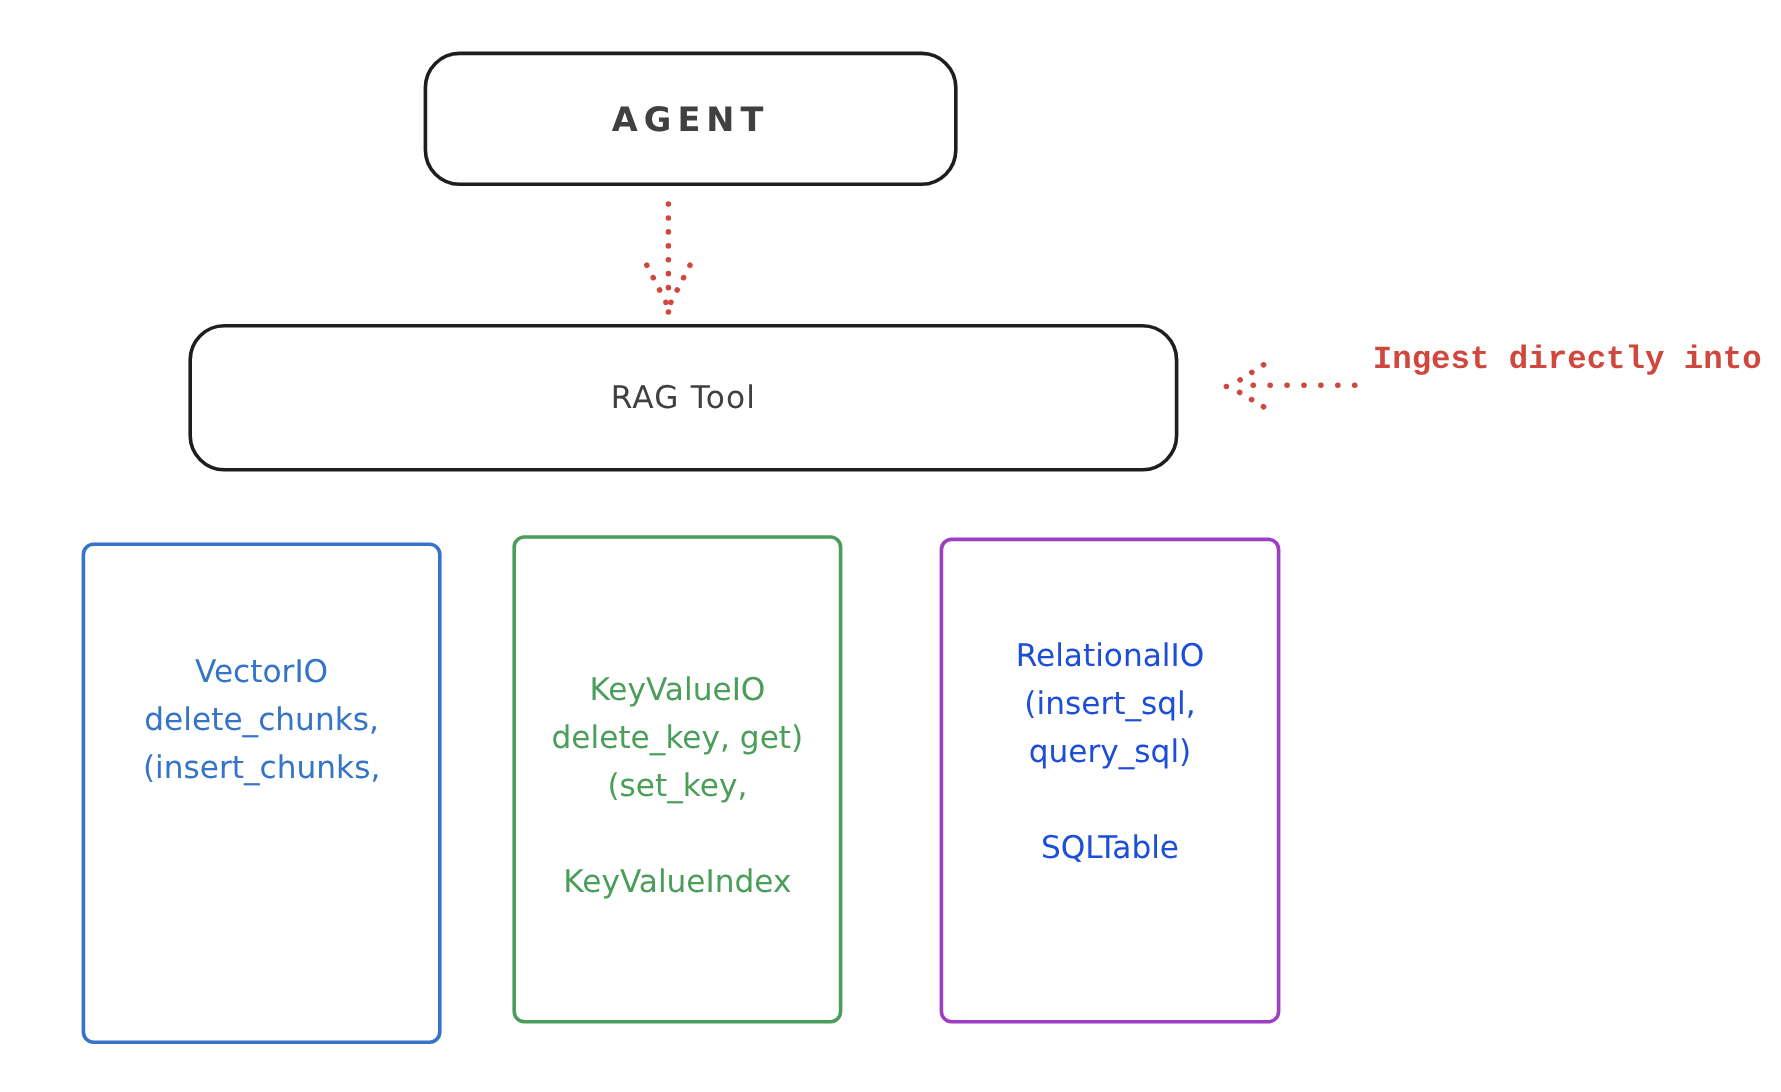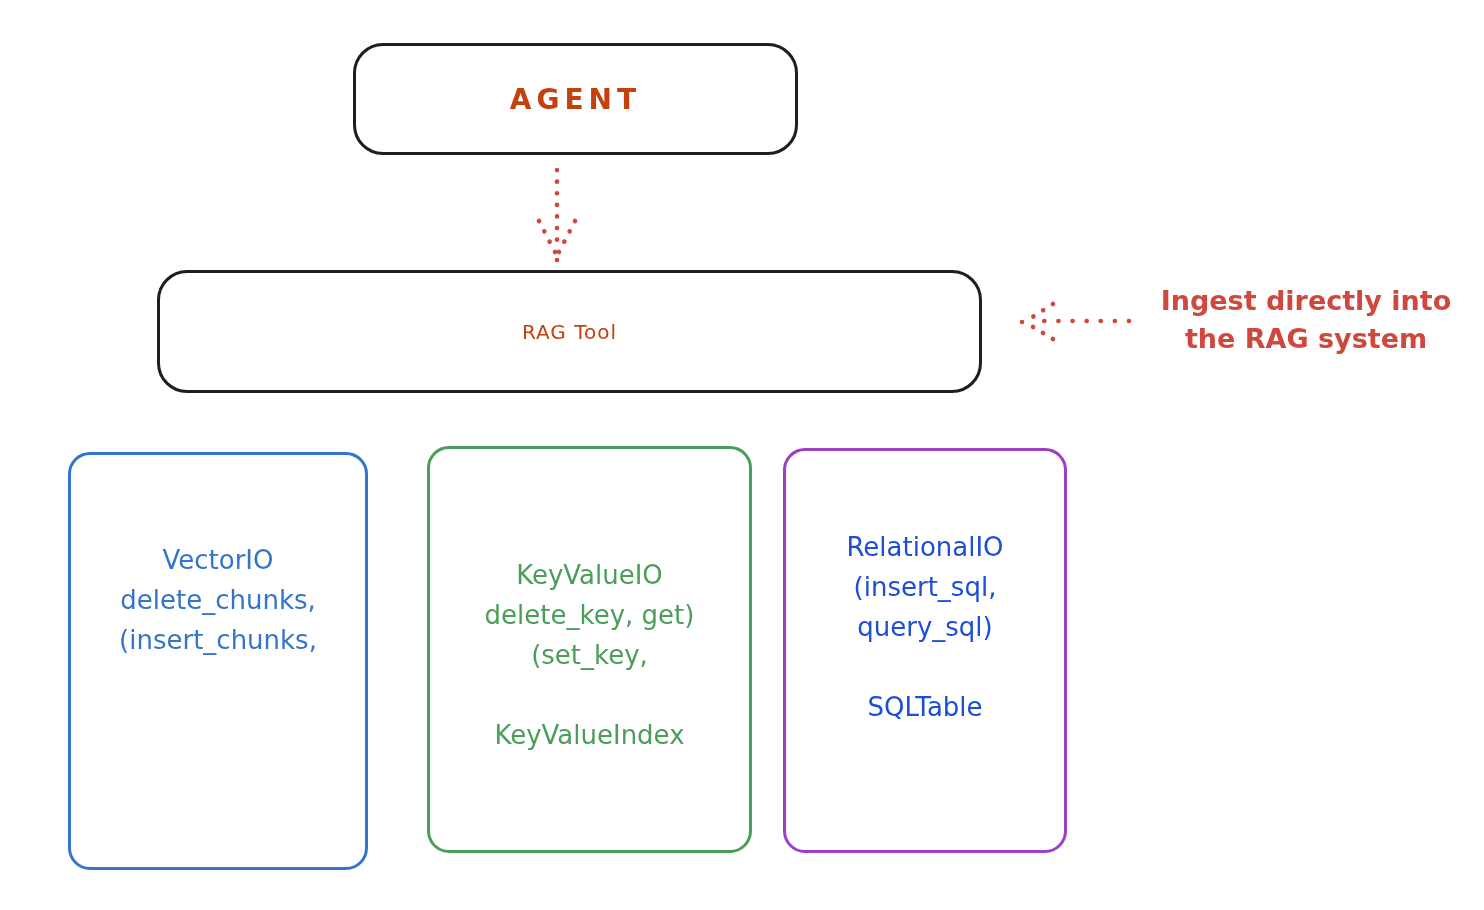--- a/index.html
+++ b/index.html
@@ -4,35 +4,35 @@
 <style>
   * { margin:0; padding:0; box-sizing:border-box; }
   html,body { background:#ffffff; }
   .canvas {
     position:relative; width:1484px; height:910px; background:#ffffff;
     font-family:"DejaVu Sans","Liberation Sans",sans-serif; overflow:hidden;
   }
   .node {
     position:absolute; border:3.5px solid #1e1e1e; border-radius:30px;
     display:flex; align-items:center; justify-content:center;
-    color:#c2410c; background:#ffffff;
+    color:#404040; background:#ffffff;
   }
   #agent-box { left:353px; top:43px;  width:445px; height:112px; font-size:28px; letter-spacing:5px; font-weight:600; }
-  #rag-box   { left:157px; top:270px; width:825px; height:123px; font-size:20px; letter-spacing:1px; }
+  #rag-box   { left:157px; top:270px; width:825px; height:123px; font-size:26px; letter-spacing:1px; }
   .sbox {
-    position:absolute; border:3.2px solid; border-radius:22px; background:#ffffff;
+    position:absolute; border:3.2px solid; border-radius:10px; background:#ffffff;
     text-align:center; font-size:26px; line-height:40px;
   }
   #vector-box     { left:68px;  top:452px; width:300px; height:418px; border-color:#3574c8; color:#3574c8; padding-top:85px;  }
-  #keyvalue-box   { left:427px; top:446px; width:325px; height:407px; border-color:#4a9e59; color:#4a9e59; padding-top:106px; }
+  #keyvalue-box   { left:427px; top:446px; width:275px; height:407px; border-color:#4a9e59; color:#4a9e59; padding-top:106px; }
   #relational-box { left:783px; top:448px; width:284px; height:405px; border-color:#9c3fc5; color:#1d4ed8; padding-top:76px; }
   .index-label { margin-top:40px; }
   .annotation {
     position:absolute; left:1138px; top:282px; width:336px; text-align:center;
-    color:#cf473d; font-weight:bold; font-size:27px; line-height:38px;
+    color:#cf473d; font-weight:bold; font-size:27px; line-height:38px;font-family:Liberation Mono, monospace;
   }
   svg.overlay { position:absolute; left:0; top:0; width:1484px; height:910px; pointer-events:none; }
   .dots { fill:none; stroke:#cf473d; stroke-width:4.6; stroke-linecap:round; stroke-dasharray:0.1 11.5; }
   .dots-wide { stroke-dasharray:0.1 14; }
 </style>
 </head>
 <body>
 
 <div class="canvas">
 
@@ -54,21 +54,20 @@
     <g>
       <path class="dots dots-wide" d="M1129,321 L1040,321" stroke="#cf473d"></path>
       <path class="dots" d="M1053,304 L1028,320" stroke="#cf473d"></path>
       <path class="dots" d="M1053,339 L1028,324" stroke="#cf473d"></path>
       <path class="dots" d="M1022,322 l0.01,0" stroke="#cf473d"></path>
     </g>
   </svg>
 
   <div class="annotation">
     <div>Ingest directly into</div>
-    <div>the RAG system</div>
   </div>
 
   <div class="sbox" id="vector-box">
     <div>VectorIO</div>
     <div>delete_chunks,</div>
     <div>(insert_chunks,</div>
   </div>
 
   <div class="sbox" id="keyvalue-box">
     <div>KeyValueIO</div>

